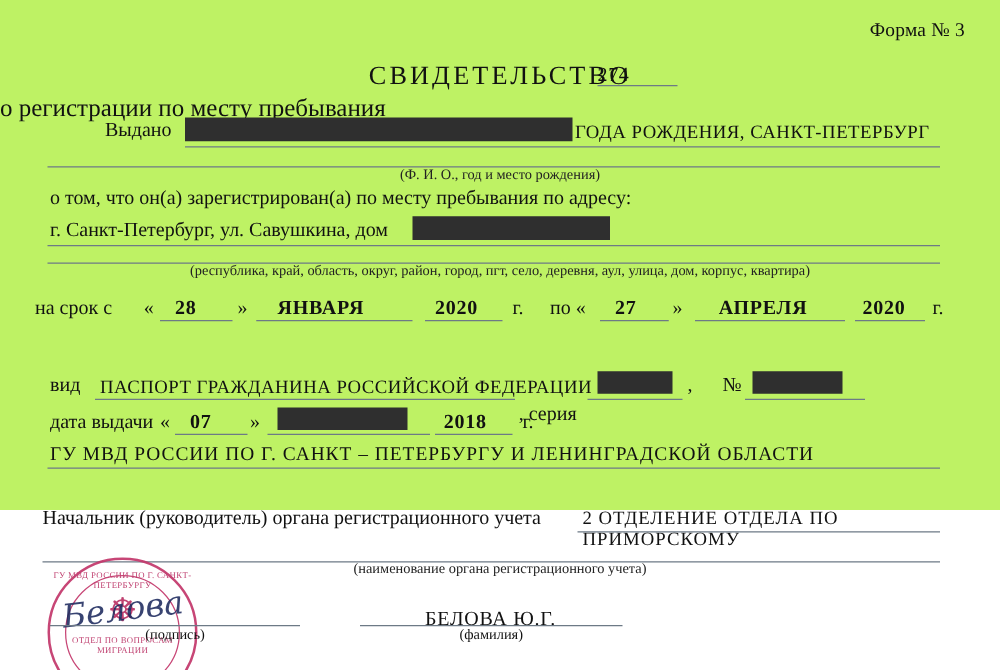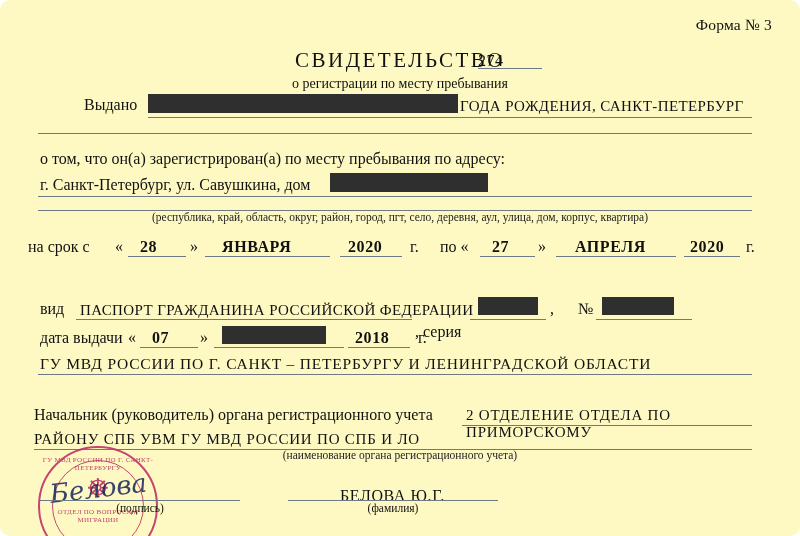--- a/index.html
+++ b/index.html
@@ -10,23 +10,22 @@
     width: 800px;
     height: 536px;
     background: #ffffff;
     font-family: "Liberation Serif", serif;
     color: #111;
     overflow: hidden;
   }
   .page {
     position: relative;
     width: 800px;
-    height: 536px;
-    background: #fef9c3;
-    border-radius: 10px;
+    height: 408px;
+    background: #bef264;
   }
   .form-no {
     position: absolute;
     top: 16px;
     right: 28px;
     font-size: 15.5px;
     letter-spacing: 0.2px;
   }
   .title {
     position: absolute;
@@ -43,22 +42,22 @@
     top: 52px;
     left: 478px;
     font-size: 16px;
     letter-spacing: 0.5px;
   }
   .subtitle {
     position: absolute;
     top: 76px;
     left: 0;
     width: 800px;
-    text-align: center;
-    font-size: 14px;
+    text-align: left;
+    font-size: 20px;
   }
   .row {
     position: absolute;
     font-size: 16px;
   }
   .line {
     position: absolute;
     border-bottom: 1px solid #6d7a86;
     height: 0;
   }
@@ -152,20 +151,21 @@
   <div class="title">СВИДЕТЕЛЬСТВО</div>
   <div class="title-number">274</div>
   <div class="line" style="left:478px; top:68px; width:64px;"></div>
   <div class="subtitle">о регистрации по месту пребывания</div>
 
   <div class="row" style="left:84px; top:96px;">Выдано</div>
   <div class="redact" style="left:148px; top:94px; width:310px; height:19px;"></div>
   <div class="row smallcaps" style="left:460px; top:98px;">ГОДА РОЖДЕНИЯ, САНКТ-ПЕТЕРБУРГ</div>
   <div class="line" style="left:148px; top:117px; width:604px;"></div>
 
+  <div class="caption" style="top:134px;">(Ф. И. О., год и место рождения)</div>
   <div class="line" style="left:38px; top:133px; width:714px;"></div>
 
   <div class="row" style="left:40px; top:150px;">о том, что он(а) зарегистрирован(а) по месту пребывания по адресу:</div>
 
   <div class="row" style="left:40px; top:176px;">г. Санкт-Петербург, ул. Савушкина, дом</div>
   <div class="redact" style="left:330px; top:173px; width:158px; height:19px;"></div>
   <div class="line" style="left:38px; top:196px; width:714px;"></div>
   <div class="line" style="left:38px; top:210px; width:714px;"></div>
   <div class="caption" style="top:211px;">(республика, край, область, округ, район, город, пгт, село, деревня, аул, улица, дом, корпус, квартира)</div>
 
@@ -212,21 +212,20 @@
   <div class="line" style="left:348px; top:347px; width:62px;"></div>
   <div class="row" style="left:418px; top:329px;">г.</div>
 
   <div class="row spaced" style="left:40px; top:355px; font-size:15.5px;">ГУ  МВД  РОССИИ  ПО  Г. САНКТ – ПЕТЕРБУРГУ  И  ЛЕНИНГРАДСКОЙ ОБЛАСТИ</div>
   <div class="line" style="left:38px; top:374px; width:714px;"></div>
 
   <div class="row" style="left:34px; top:406px;">Начальник (руководитель) органа регистрационного учета</div>
   <div class="row spaced" style="left:466px; top:407px; font-size:15px;">2 ОТДЕЛЕНИЕ ОТДЕЛА  ПО ПРИМОРСКОМУ</div>
   <div class="line" style="left:462px; top:425px; width:290px;"></div>
 
-  <div class="row spaced" style="left:34px; top:431px; font-size:15px;">РАЙОНУ СПБ УВМ  ГУ  МВД РОССИИ  ПО СПБ  И  ЛО</div>
   <div class="line" style="left:34px; top:449px; width:718px;"></div>
   <div class="caption" style="top:449px;">(наименование органа регистрационного учета)</div>
 
   <div class="stamp">
     <div class="stamp-inner"></div>
     <div class="stamp-eagle">☸</div>
     <div class="stamp-text" style="top:60px;">ОТДЕЛ ПО ВОПРОСАМ МИГРАЦИИ</div>
     <div class="stamp-text" style="top:8px;">ГУ МВД РОССИИ ПО Г. САНКТ-ПЕТЕРБУРГУ</div>
 
   </div>

